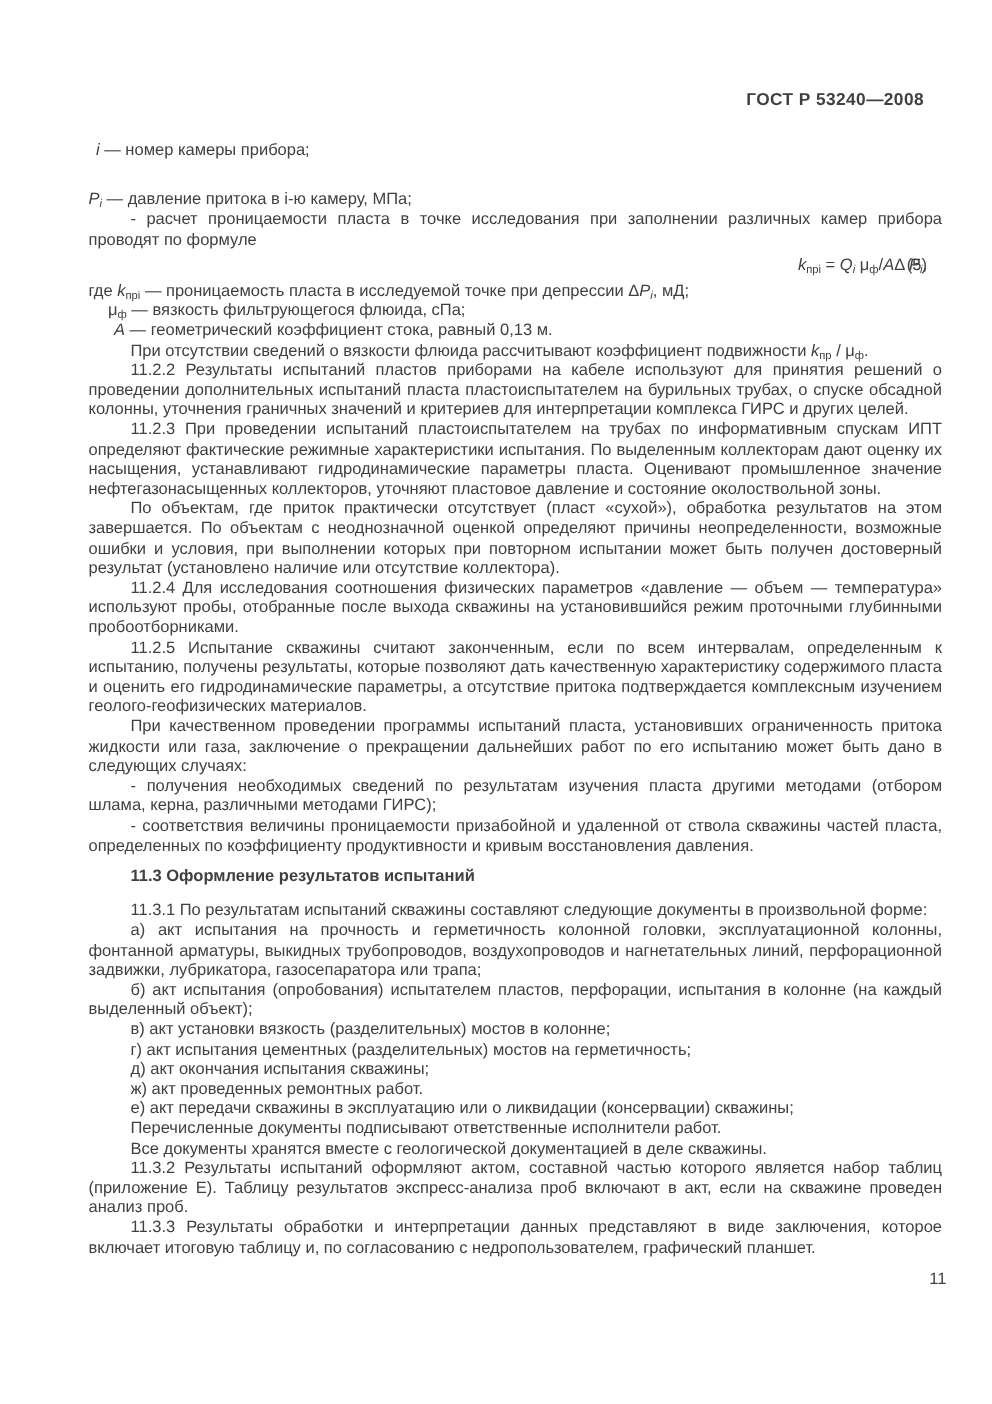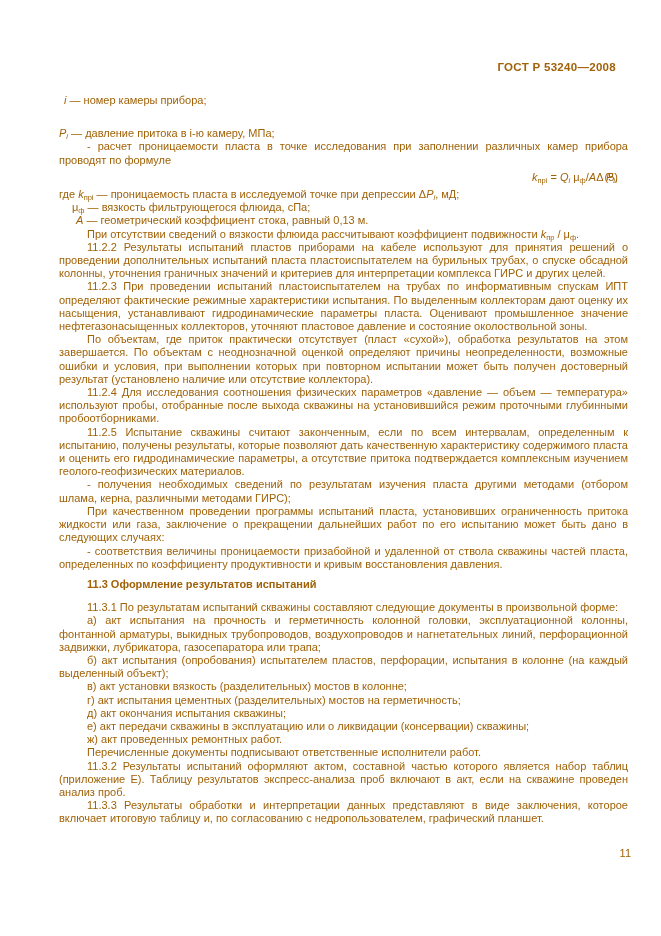--- a/index.html
+++ b/index.html
@@ -2,21 +2,21 @@
 <html><head>
 <meta charset="utf-8">
 <style>
   html, body { margin: 0; padding: 0; background: #ffffff; }
   .page {
     position: relative;
     width: 661px;
     height: 936px;
     background: #ffffff;
     font-family: "Liberation Sans", sans-serif;
-    color: #a16207;
+    color: #404040;
     overflow: hidden;
   }
   .header {
     position: absolute;
     top: 61px;
     right: 45px;
     font-size: 11.5px;
     font-weight: 700;
     letter-spacing: 0.3px;
     white-space: nowrap;
@@ -82,35 +82,36 @@
 
     <p class="def-a"><i>A</i><span> — геометрический коэффициент стока, равный 0,13 м.</span></p>
 
     <p><span>При отсутствии сведений о вязкости флюида рассчитывают коэффициент подвижности </span><i>k</i><sub>пр</sub><span> / </span><span>μ</span><sub>ф</sub><span>.</span></p>
 
     <p>11.2.2 Результаты испытаний пластов приборами на кабеле используют для принятия решений о проведении дополнительных испытаний пласта пластоиспытателем на бурильных трубах, о спуске обсадной колонны, уточнения граничных значений и критериев для интерпретации комплекса ГИРС и других целей.</p>
     <p>11.2.3 При проведении испытаний пластоиспытателем на трубах по информативным спускам ИПТ определяют фактические режимные характеристики испытания. По выделенным коллекторам дают оценку их насыщения, устанавливают гидродинамические параметры пласта. Оценивают промышленное значение нефтегазонасыщенных коллекторов, уточняют пластовое давление и состояние околоствольной зоны.</p>
     <p>По объектам, где приток практически отсутствует (пласт «сухой»), обработка результатов на этом завершается. По объектам с неоднозначной оценкой определяют причины неопределенности, возможные ошибки и условия, при выполнении которых при повторном испытании может быть получен достоверный результат (установлено наличие или отсутствие коллектора).</p>
     <p>11.2.4 Для исследования соотношения физических параметров «давление — объем — температура» используют пробы, отобранные после выхода скважины на установившийся режим проточными глубинными пробоотборниками.</p>
     <p>11.2.5 Испытание скважины считают законченным, если по всем интервалам, определенным к испытанию, получены результаты, которые позволяют дать качественную характеристику содержимого пласта и оценить его гидродинамические параметры, а отсутствие притока подтверждается комплексным изучением геолого-геофизических материалов.</p>
+    <p>При качественном проведении программы испытаний пласта, установивших ограниченность притока жидкости или газа, заключение о прекращении дальнейших работ по его испытанию может быть дано в следующих случаях:</p>
     <p>- получения необходимых сведений по результатам изучения пласта другими методами (отбором шлама, керна, различными методами ГИРС);</p>
-    <p>При качественном проведении программы испытаний пласта, установивших ограниченность притока жидкости или газа, заключение о прекращении дальнейших работ по его испытанию может быть дано в следующих случаях:</p>
     <p>- соответствия величины проницаемости призабойной и удаленной от ствола скважины частей пласта, определенных по коэффициенту продуктивности и кривым восстановления давления.</p>
 
     <p class="heading">11.3 Оформление результатов испытаний</p>
 
     <p>11.3.1 По результатам испытаний скважины составляют следующие документы в произвольной форме:</p>
     <p>а) акт испытания на прочность и герметичность колонной головки, эксплуатационной колонны, фонтанной арматуры, выкидных трубопроводов, воздухопроводов и нагнетательных линий, перфорационной задвижки, лубрикатора, газосепаратора или трапа;</p>
     <p>б) акт испытания (опробования) испытателем пластов, перфорации, испытания в колонне (на каждый выделенный объект);</p>
     <p>в) акт установки вязкость (разделительных) мостов в колонне;</p>
     <p>г) акт испытания цементных (разделительных) мостов на герметичность;</p>
     <p>д) акт окончания испытания скважины;</p>
+    <p>ж) акт проведенных ремонтных работ.</p>
     <p>е) акт передачи скважины в эксплуатацию или о ликвидации (консервации) скважины;</p>
-    <p>ж) акт проведенных ремонтных работ.</p>
     <p>Перечисленные документы подписывают ответственные исполнители работ.</p>
+    <p>Все документы хранятся вместе с геологической документацией в деле скважины.</p>
     <p>11.3.2 Результаты испытаний оформляют актом, составной частью которого является набор таблиц (приложение Е). Таблицу результатов экспресс-анализа проб включают в акт, если на скважине проведен анализ проб.</p>
     <p>11.3.3 Результаты обработки и интерпретации данных представляют в виде заключения, которое включает итоговую таблицу и, по согласованию с недропользователем, графический планшет.</p>
 
   </div>
 
   <div class="page-num">11</div>
 
 </div>
 
 </body></html>

